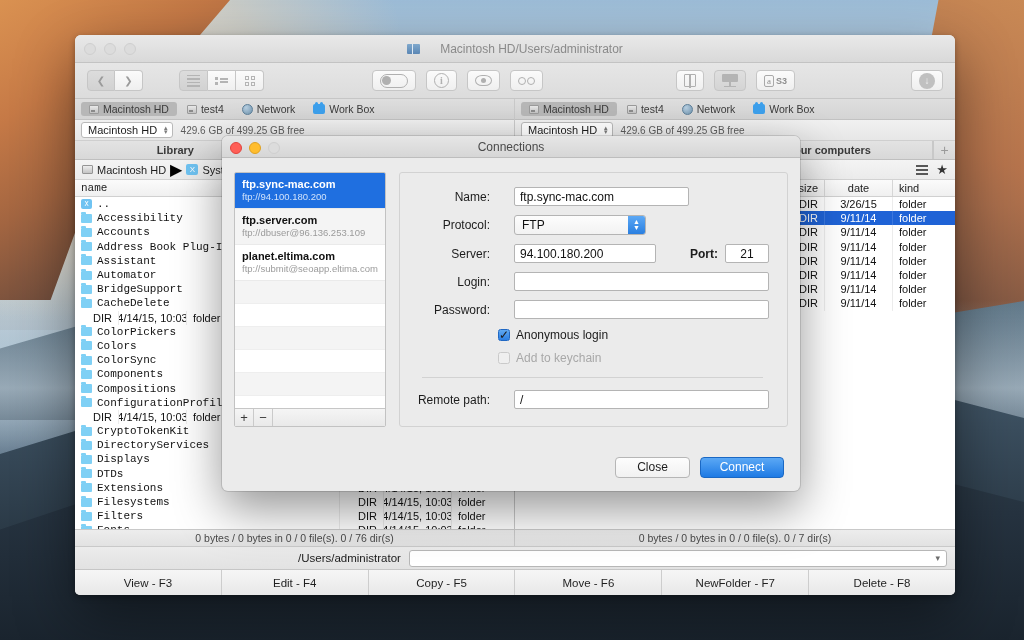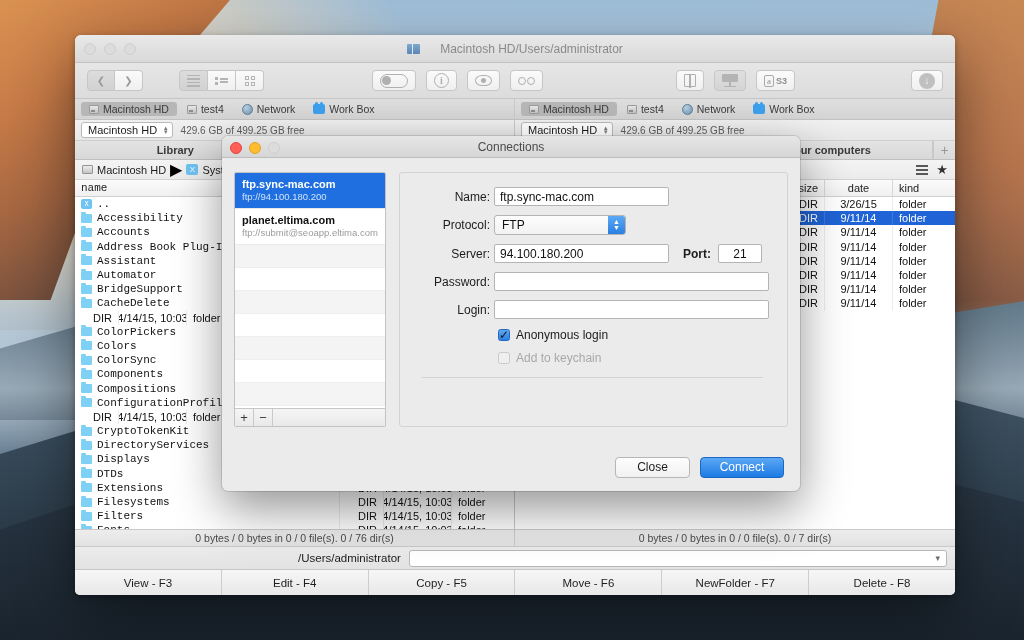--- a/index.html
+++ b/index.html
@@ -215,21 +215,21 @@
   .conn-empty { height:23px; border-bottom:1px solid #eee; }
   .conn-empty.alt { background:#f4f4f4; }
   .conn-foot { height:18px; flex:0 0 auto; display:flex; background:linear-gradient(#f5f5f5,#e9e9e9);
     border-top:1px solid #c6c6c6; }
   .conn-foot span { width:19px; display:flex; align-items:center; justify-content:center;
     font-size:13px; color:#3a3a3a; border-right:1px solid #cacaca; }
   .conn-foot .fill { flex:1 1 auto; border-right:none; }
 
   .form-panel { flex:1 1 auto; border:1px solid #d2d2d2; border-radius:3px;
     background:#ebebeb; padding:14px 18px 10px 6px; display:flex; flex-direction:column; gap:9px; }
-  .frm { display:flex; align-items:center; gap:4px; }
+  .frm { display:flex; align-items:center; gap:24px; }
   .frm label { width:84px; text-align:right; font-size:12px; color:#1c1c1c; flex:0 0 84px; }
   .inp { height:19px; background:#fff; border:1px solid #b4b4b4; border-radius:2px;
     display:flex; align-items:center; padding:0 5px; font-size:12px; color:#111; flex:1 1 auto; min-width:0; }
   .sel-ctl { height:20px; width:132px; background:linear-gradient(#fdfdfd,#f2f2f2); border:1px solid #b4b4b4;
     border-radius:3px; display:flex; align-items:center; padding:0 0 0 7px; font-size:12px; color:#111; position:relative; }
   .sel-ctl .arrows { margin-left:auto; width:17px; height:100%; background:linear-gradient(#5ca8f5,#2a7fe0);
     border-radius:0 2px 2px 0; display:flex; flex-direction:column; align-items:center; justify-content:center;
     color:#fff; font-size:7px; line-height:6px; }
   .port-wrap { display:flex; align-items:center; gap:7px; margin-left:10px; flex:0 0 auto; }
   .port-wrap label { width:auto; flex:0 0 auto; font-size:12px;font-weight:bold; }
@@ -752,20 +752,24 @@
     <div class="label">Connections</div>
   </div>
 
   <div class="dlg-body">
     <div class="conn-list-wrap">
       <div class="conn-list" id="conn-list">
           <div class="conn-item sel">
             <div class="nm">ftp.sync-mac.com</div>
             <div class="url">ftp://94.100.180.200</div>
           </div>
+          <div class="conn-item alt">
+            <div class="nm">ftp.server.com</div>
+            <div class="url">ftp://dbuser@96.136.253.109</div>
+          </div>
           <div class="conn-item">
             <div class="nm">planet.eltima.com</div>
             <div class="url">ftp://submit@seoapp.eltima.com</div>
           </div>
           <div class="conn-empty alt"></div>
           <div class="conn-empty"></div>
           <div class="conn-empty alt"></div>
           <div class="conn-empty"></div>
           <div class="conn-empty alt"></div>
           <div class="conn-empty"></div>
@@ -801,46 +805,52 @@
         </div>
         <div class="port-wrap">
           <label>Port:</label>
           <div class="port-inp">
             <span>21</span>
           </div>
         </div>
       </div>
 
       <div class="frm">
+        <label>Login:</label>
+        <div class="inp">
+          <span></span>
+        </div>
+      </div>
+
+      <div class="frm">
         <label>Password:</label>
         <div class="inp">
           <span></span>
         </div>
       </div>
 
-      <div class="frm">
-        <label>Login:</label>
-        <div class="inp">
-          <span></span>
-        </div>
-      </div>
-
       <div class="chk-row">
         <span class="chk on">✓</span>
         <span>Anonymous login</span>
       </div>
 
       <div class="chk-row dim">
         <span class="chk"></span>
         <span>Add to keychain</span>
       </div>
 
       <div class="divider"></div>
 
 
+      <div class="frm">
+        <label>Remote path:</label>
+        <div class="inp">
+          <span>/</span>
+        </div>
+      </div>
     </div>
   </div>
 
   <div class="dlg-foot">
     <div class="btn sec">Close</div>
     <div class="btn pri">Connect</div>
   </div>
 </div>
 
 </body></html>

